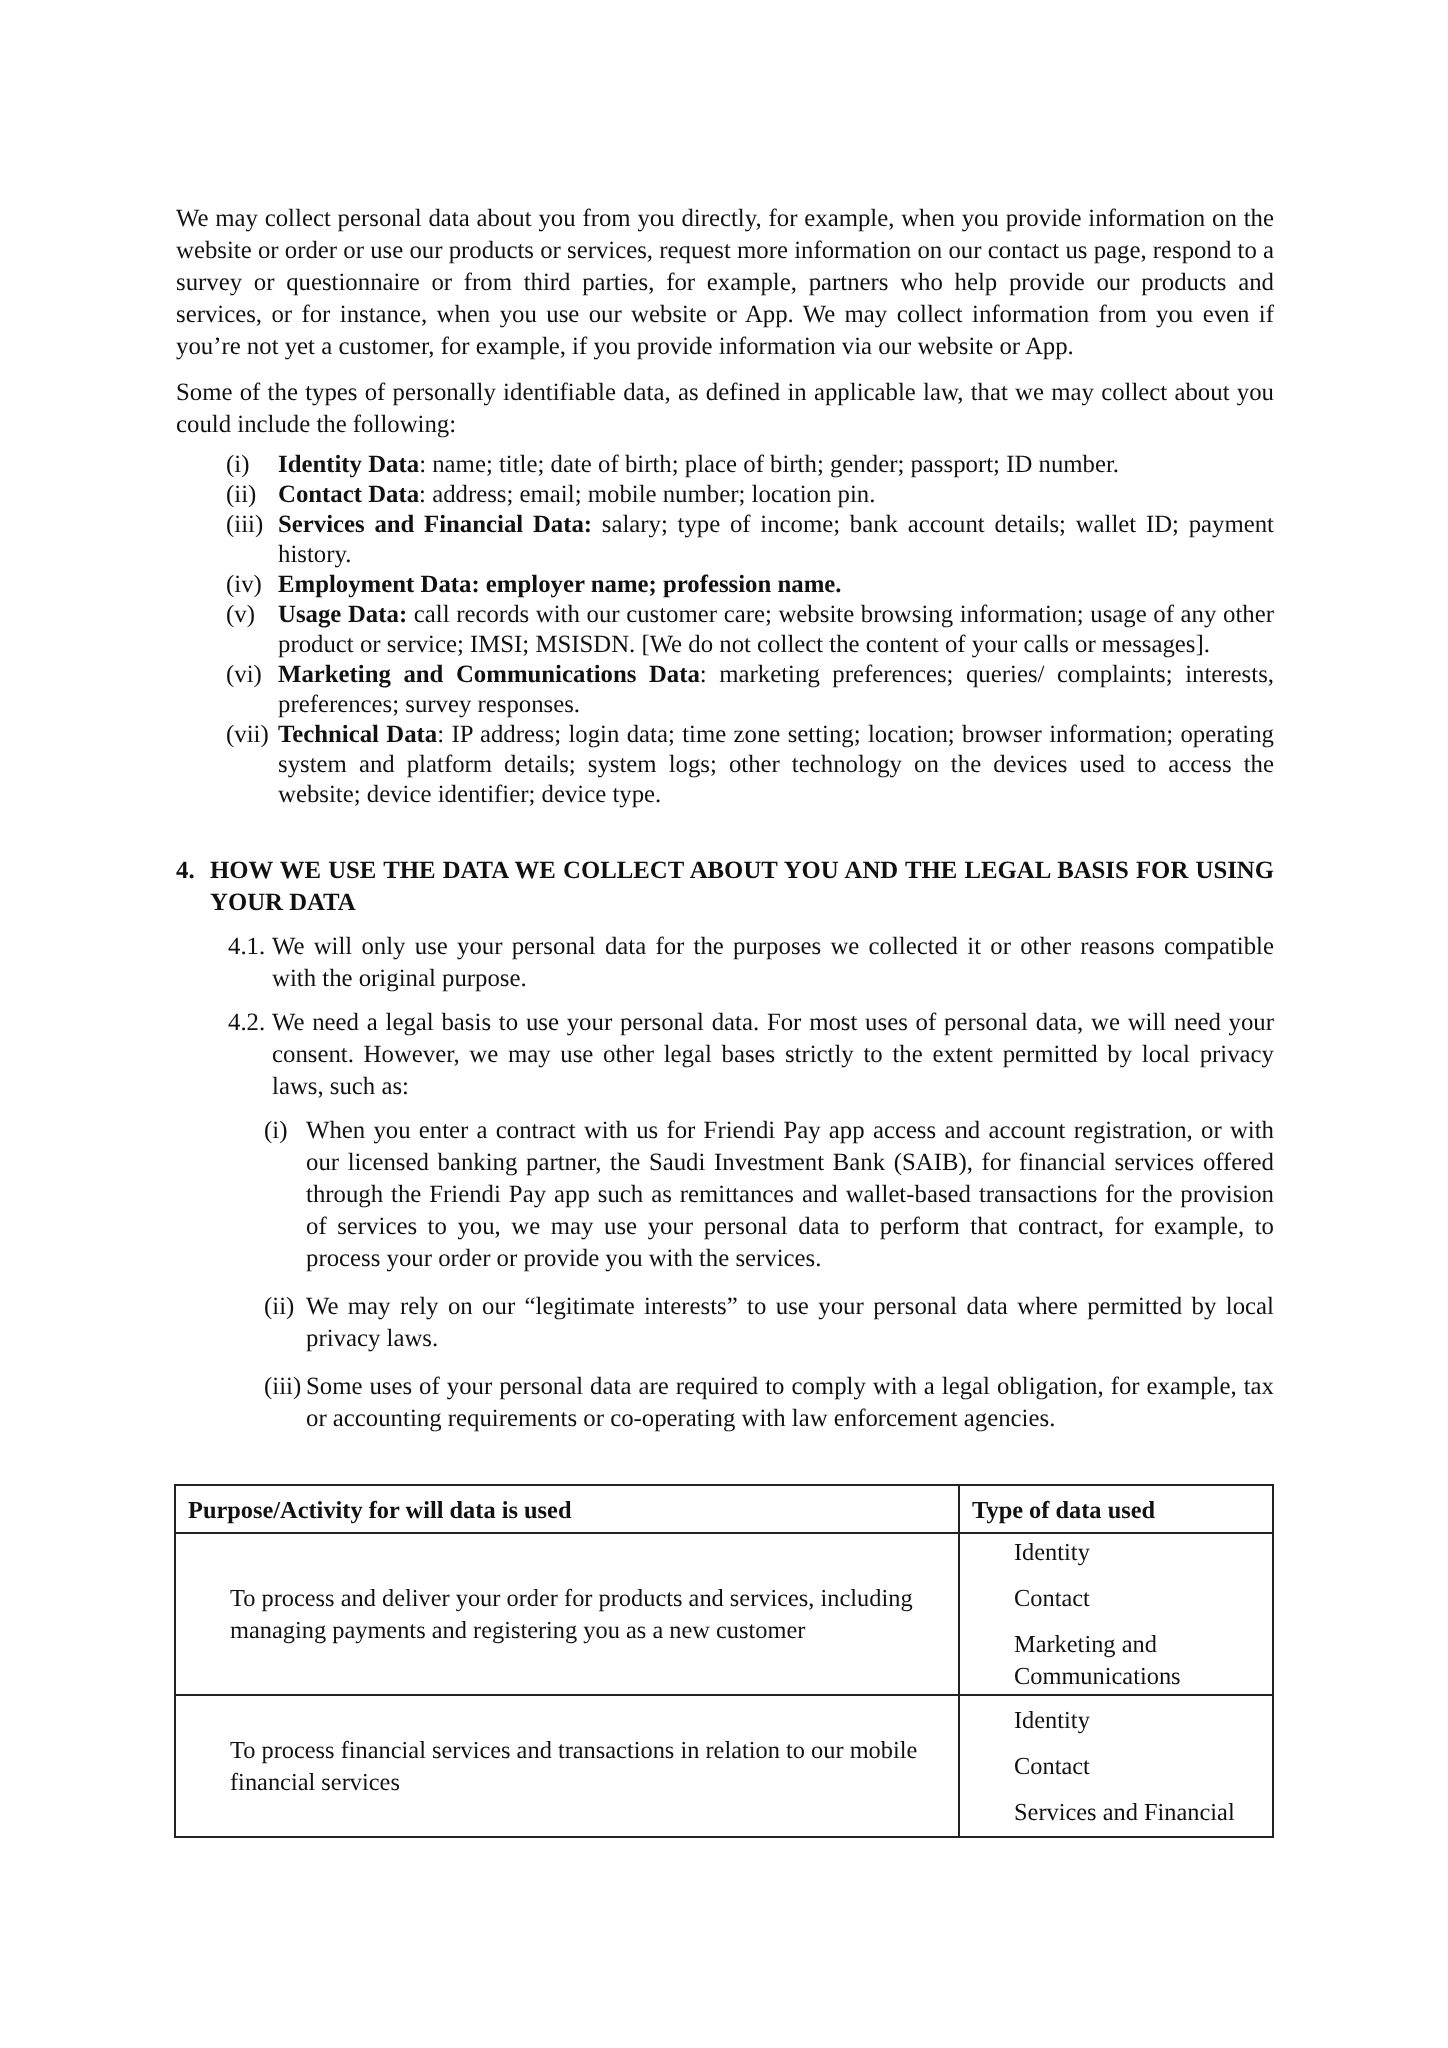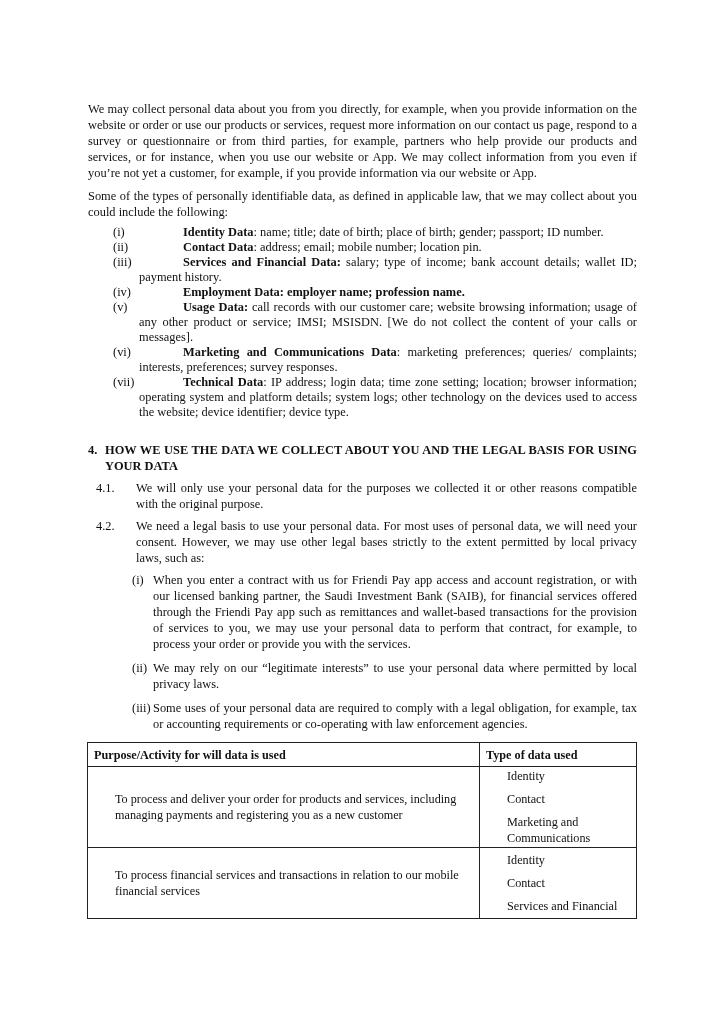--- a/index.html
+++ b/index.html
@@ -5,32 +5,32 @@
     html, body { margin: 0; padding: 0; background: #ffffff; }
     body {
       width: 724px; height: 1024px; position: relative; overflow: hidden;
       font-family: "Liberation Serif", serif; color: #111111;
       font-size: 12.4px; line-height: 16px;
     }
     .page { position: absolute; left: 88px; top: 101px; width: 549px; }
     p { margin: 0; text-align: justify; }
     .para1 { margin-bottom: 7px; }
     .para2 { margin-bottom: 5px; }
-    b { font-weight: bold; margin-left: 44px; }
+    b { font-weight: bold; }
 
     .dlist { margin: 0; padding: 0; list-style: none; }
     .dlist li { position: relative; padding-left: 51px; text-align: justify; line-height: 15px; }
     .dlist li .num { position: absolute; left: 25px; top: 0; }
 
     .section { margin-top: 22px; }
     .h4 { position: relative; padding-left: 17px; font-weight: bold; line-height: 16px; text-align: justify; }
     .h4 .num { position: absolute; left: 0; top: 0; }
 
     .sub { position: relative; padding-left: 48px; margin-top: 6px; text-align: justify; }
-    .sub .num { position: absolute; left: 8px; top: 0; }
+    .sub .num { position: absolute; left: 26px; top: 0; }
 
     .rlist { margin: 6px 0 0 0; padding: 0; list-style: none; }
     .rlist li { position: relative; padding-left: 65px; text-align: justify; margin-bottom: 8px; }
     .rlist li .num { position: absolute; left: 44px; top: 0; }
 
     table.data {
       position: absolute; left: 87px; top: 742px; width: 550px;
       border-collapse: collapse; font-size: 12.2px; line-height: 16px;
     }
     table.data td, table.data th {

